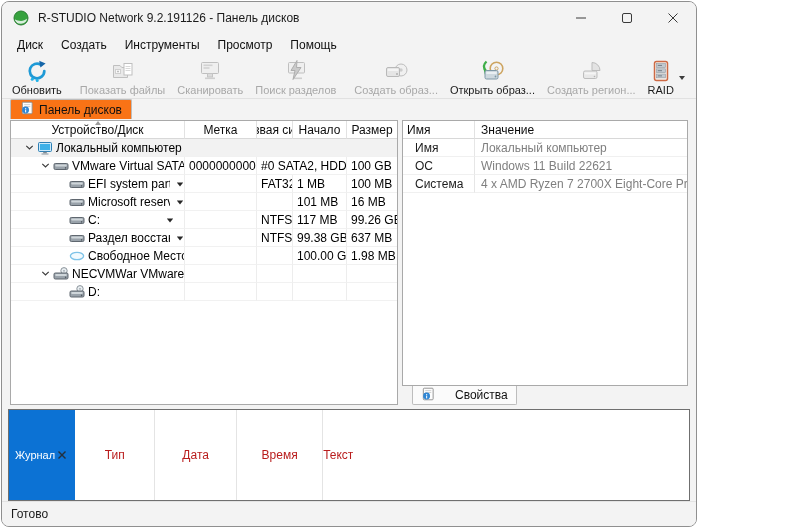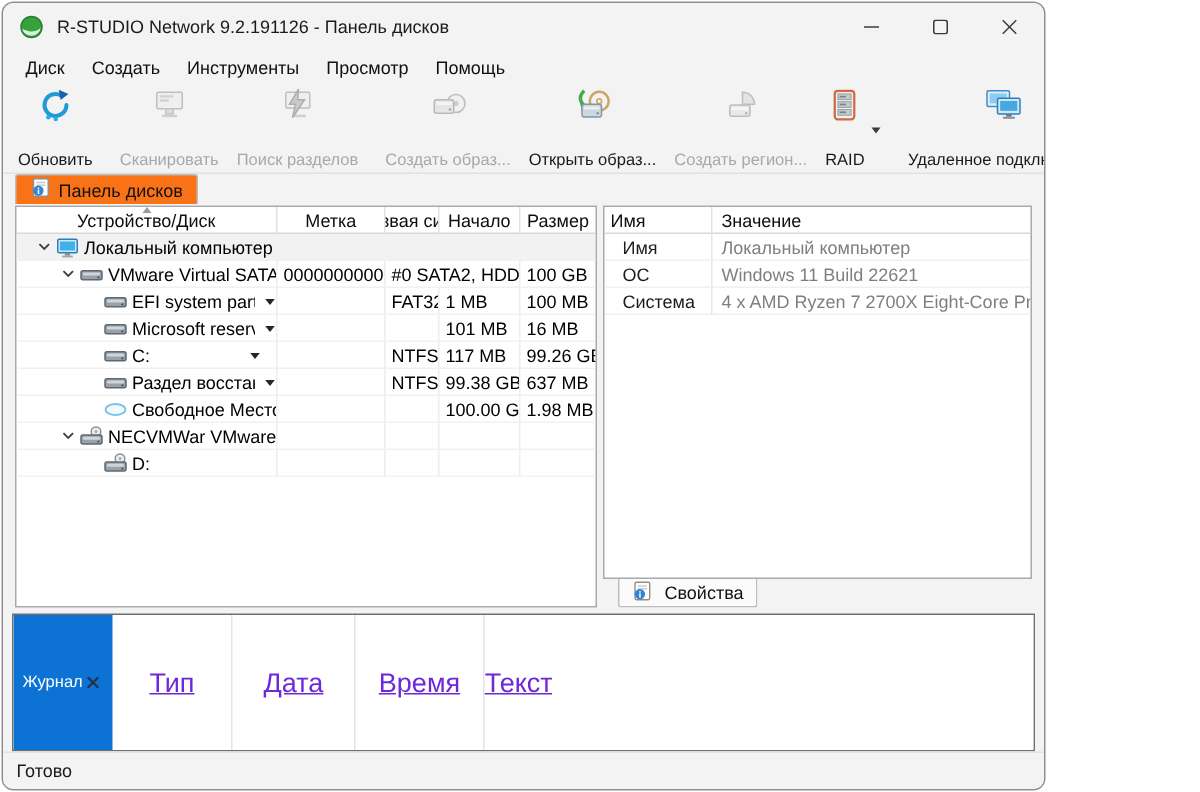--- a/index.html
+++ b/index.html
@@ -19,40 +19,40 @@
   .win-controls{margin-left:auto;display:flex;height:100%;}
   .win-btn{width:46px;height:32px;display:flex;align-items:center;justify-content:center;}
 
   
   .menubar{flex:0 0 22px;display:flex;align-items:center;padding-left:6px;background:#f3f3f3;}
   .menu-item{padding:2px 9px;font-size:12px;color:#101010;white-space:nowrap;}
 
   
   .toolbar{flex:0 0 43px;display:flex;align-items:stretch;padding:0 4px;background:#f3f3f3;border-bottom:1px solid #e1e1e1;}
   .tb-btn{display:flex;align-items:center;padding:2px 6px;white-space:nowrap;}
-  .tb-inner{display:flex;flex-direction:column;align-items:center;gap:19px;}
+  .tb-inner{display:flex;flex-direction:column;align-items:center;gap:1px;}
   .tb-icon{height:24px;display:flex;align-items:center;justify-content:center;}
   .tb-label{font-size:11px;color:#1a1a1a;line-height:12px;}
   .tb-btn.disabled .tb-label{color:#a8a8a8;}
   .tb-sep{width:1px;background:#dcdcdc;margin:4px 3px;}
   .tb-spacer{flex:1;}
   .tb-dd{width:0;height:0;border-left:3.5px solid transparent;border-right:3.5px solid transparent;border-top:4px solid #3c3c3c;margin-left:5px;margin-top:2px;}
 
   
   .tabrow{flex:0 0 20px;display:flex;align-items:flex-end;padding-left:8px;background:#f3f3f3;}
   .tab{display:flex;align-items:center;gap:5px;height:20px;padding:0 9px;background:#f97316;
        border:1px solid #bdbdbd;border-bottom:none;border-radius:2px 2px 0 0;font-size:12px;color:#111;}
 
   
   .workspace{flex:1;display:flex;gap:4px;padding:1px 8px 0;background:#f3f3f3;min-height:0;}
   .left-panel{width:388px;background:#fff;border:1px solid #a9a9a9;display:flex;flex-direction:column;overflow:hidden;}
   .right-col{flex:1;display:flex;flex-direction:column;min-width:0;}
   .right-panel{flex:1;background:#fff;border:1px solid #a9a9a9;overflow:hidden;}
   .props-tabrow{flex:0 0 19px;display:flex;align-items:flex-start;padding-left:10px;}
-  .props-tab{display:flex;align-items:center;gap:8px;height:19px;padding:0 8px;background:#fbfbfb;
+  .props-tab{display:flex;align-items:center;gap:20px;height:19px;padding:0 8px;background:#fbfbfb;
        border:1px solid #bdbdbd;border-top:none;border-radius:0 0 2px 2px;font-size:12px;color:#111;}
 
   
   .dgrid{display:grid;grid-template-columns:174px 72px 36px 54px 1fr;}
   .dhead .cell{height:18px;display:flex;align-items:center;justify-content:center;font-size:12px;color:#0d0d0d;
        border-right:1px solid #e2e2e2;border-bottom:1px solid #d8d8d8;position:relative;overflow:hidden;white-space:nowrap;}
   .dhead .cell:last-child{border-right:none;}
   .sort-caret{position:absolute;top:0px;left:50%;transform:translateX(-50%);width:0;height:0;
        border-left:3px solid transparent;border-right:3px solid transparent;border-bottom:4px solid #9a9a9a;}
   .drow{height:18px;}
@@ -78,21 +78,21 @@
   .prow .cell{border-bottom:1px solid #f0f0f0;}
   .prow .cell.pname{padding-left:12px;color:#1c1c1c;border-right:1px solid #e6e6e6;}
   .prow .cell.pval{padding-left:6px;color:#7f7f7f;}
 
   
   .journal{flex:0 0 92px;margin:4px 6px 0;border:1px solid #6f6f6f;background:#fff;display:flex;flex-direction:row;overflow:hidden;}
   .journal-titlebar{flex:0 0 18px;background:#0c72d4;display:flex;align-items:center;padding:0 6px;}
   .journal-title{font-size:11px;color:#ffffff;}
   .journal-close{margin-left:auto;display:flex;align-items:center;justify-content:center;width:14px;height:14px;}
   .journal-cols{display:grid;grid-template-columns:80px 82px 86px 1fr;flex:0 0 22px;}
-  .journal-cols .cell{display:flex;align-items:center;justify-content:center;font-size:18px;color:#6d28d9;border-right:1px solid #e4e4e4;text-decoration:underline;}
+  .journal-cols .cell{display:flex;align-items:center;justify-content:center;font-size:12px;color:#b91c1c;border-right:1px solid #e4e4e4;}
   .journal-cols .cell:last-child{border-right:none;}
   .journal-body{flex:1;background:#fff;}
 
   
   .statusbar{flex:0 0 25px;display:flex;align-items:center;padding:0 9px;font-size:12px;color:#1a1a1a;background:#f3f3f3;border-top:1px solid #e3e3e3;}
 </style>
 </head>
 <body>
 
 <div class="window">
@@ -146,20 +146,37 @@
             </svg>
           </span>
           <span class="tb-label">Обновить</span>
         </div>
       </div>
       <div class="tb-sep"></div>
       <div class="tb-btn disabled">
         <div class="tb-inner">
           <span class="tb-icon">
             <svg width="26" height="24" viewBox="0 0 26 24">
+              <path d="M3.5 6.5h6.5l1.8 2h5.7v10H3.5z" fill="#e9e9e9" stroke="#bfbfbf"></path>
+              <rect x="14" y="4.5" width="8" height="11.5" fill="#ffffff" stroke="#bfbfbf"></rect>
+              <line x1="15.5" y1="7.5" x2="20.5" y2="7.5" stroke="#d8d8d8"></line>
+              <line x1="15.5" y1="9.5" x2="20.5" y2="9.5" stroke="#d8d8d8"></line>
+              <line x1="15.5" y1="11.5" x2="20.5" y2="11.5" stroke="#d8d8d8"></line>
+              <rect x="5.5" y="10.5" width="5" height="4" fill="#f8f8f8" stroke="#cfcfcf"></rect>
+              <line x1="8" y1="11.5" x2="8" y2="13.5" stroke="#bfbfbf"></line>
+              <line x1="7" y1="12.5" x2="9" y2="12.5" stroke="#bfbfbf"></line>
+            </svg>
+          </span>
+          <span class="tb-label">Показать файлы</span>
+        </div>
+      </div>
+      <div class="tb-btn disabled">
+        <div class="tb-inner">
+          <span class="tb-icon">
+            <svg width="26" height="24" viewBox="0 0 26 24">
               <rect x="4.5" y="3.5" width="17" height="11" rx="1" fill="#efefef" stroke="#bfbfbf"></rect>
               <rect x="6.5" y="5.5" width="9" height="1.6" fill="#d2d2d2"></rect>
               <rect x="6.5" y="8.2" width="6" height="1.6" fill="#d2d2d2"></rect>
               <rect x="10.5" y="14.5" width="5" height="3.5" fill="#dcdcdc" stroke="#c4c4c4"></rect>
               <rect x="8" y="18.5" width="10" height="1.6" fill="#cfcfcf"></rect>
             </svg>
           </span>
           <span class="tb-label">Сканировать</span>
         </div>
       </div>

